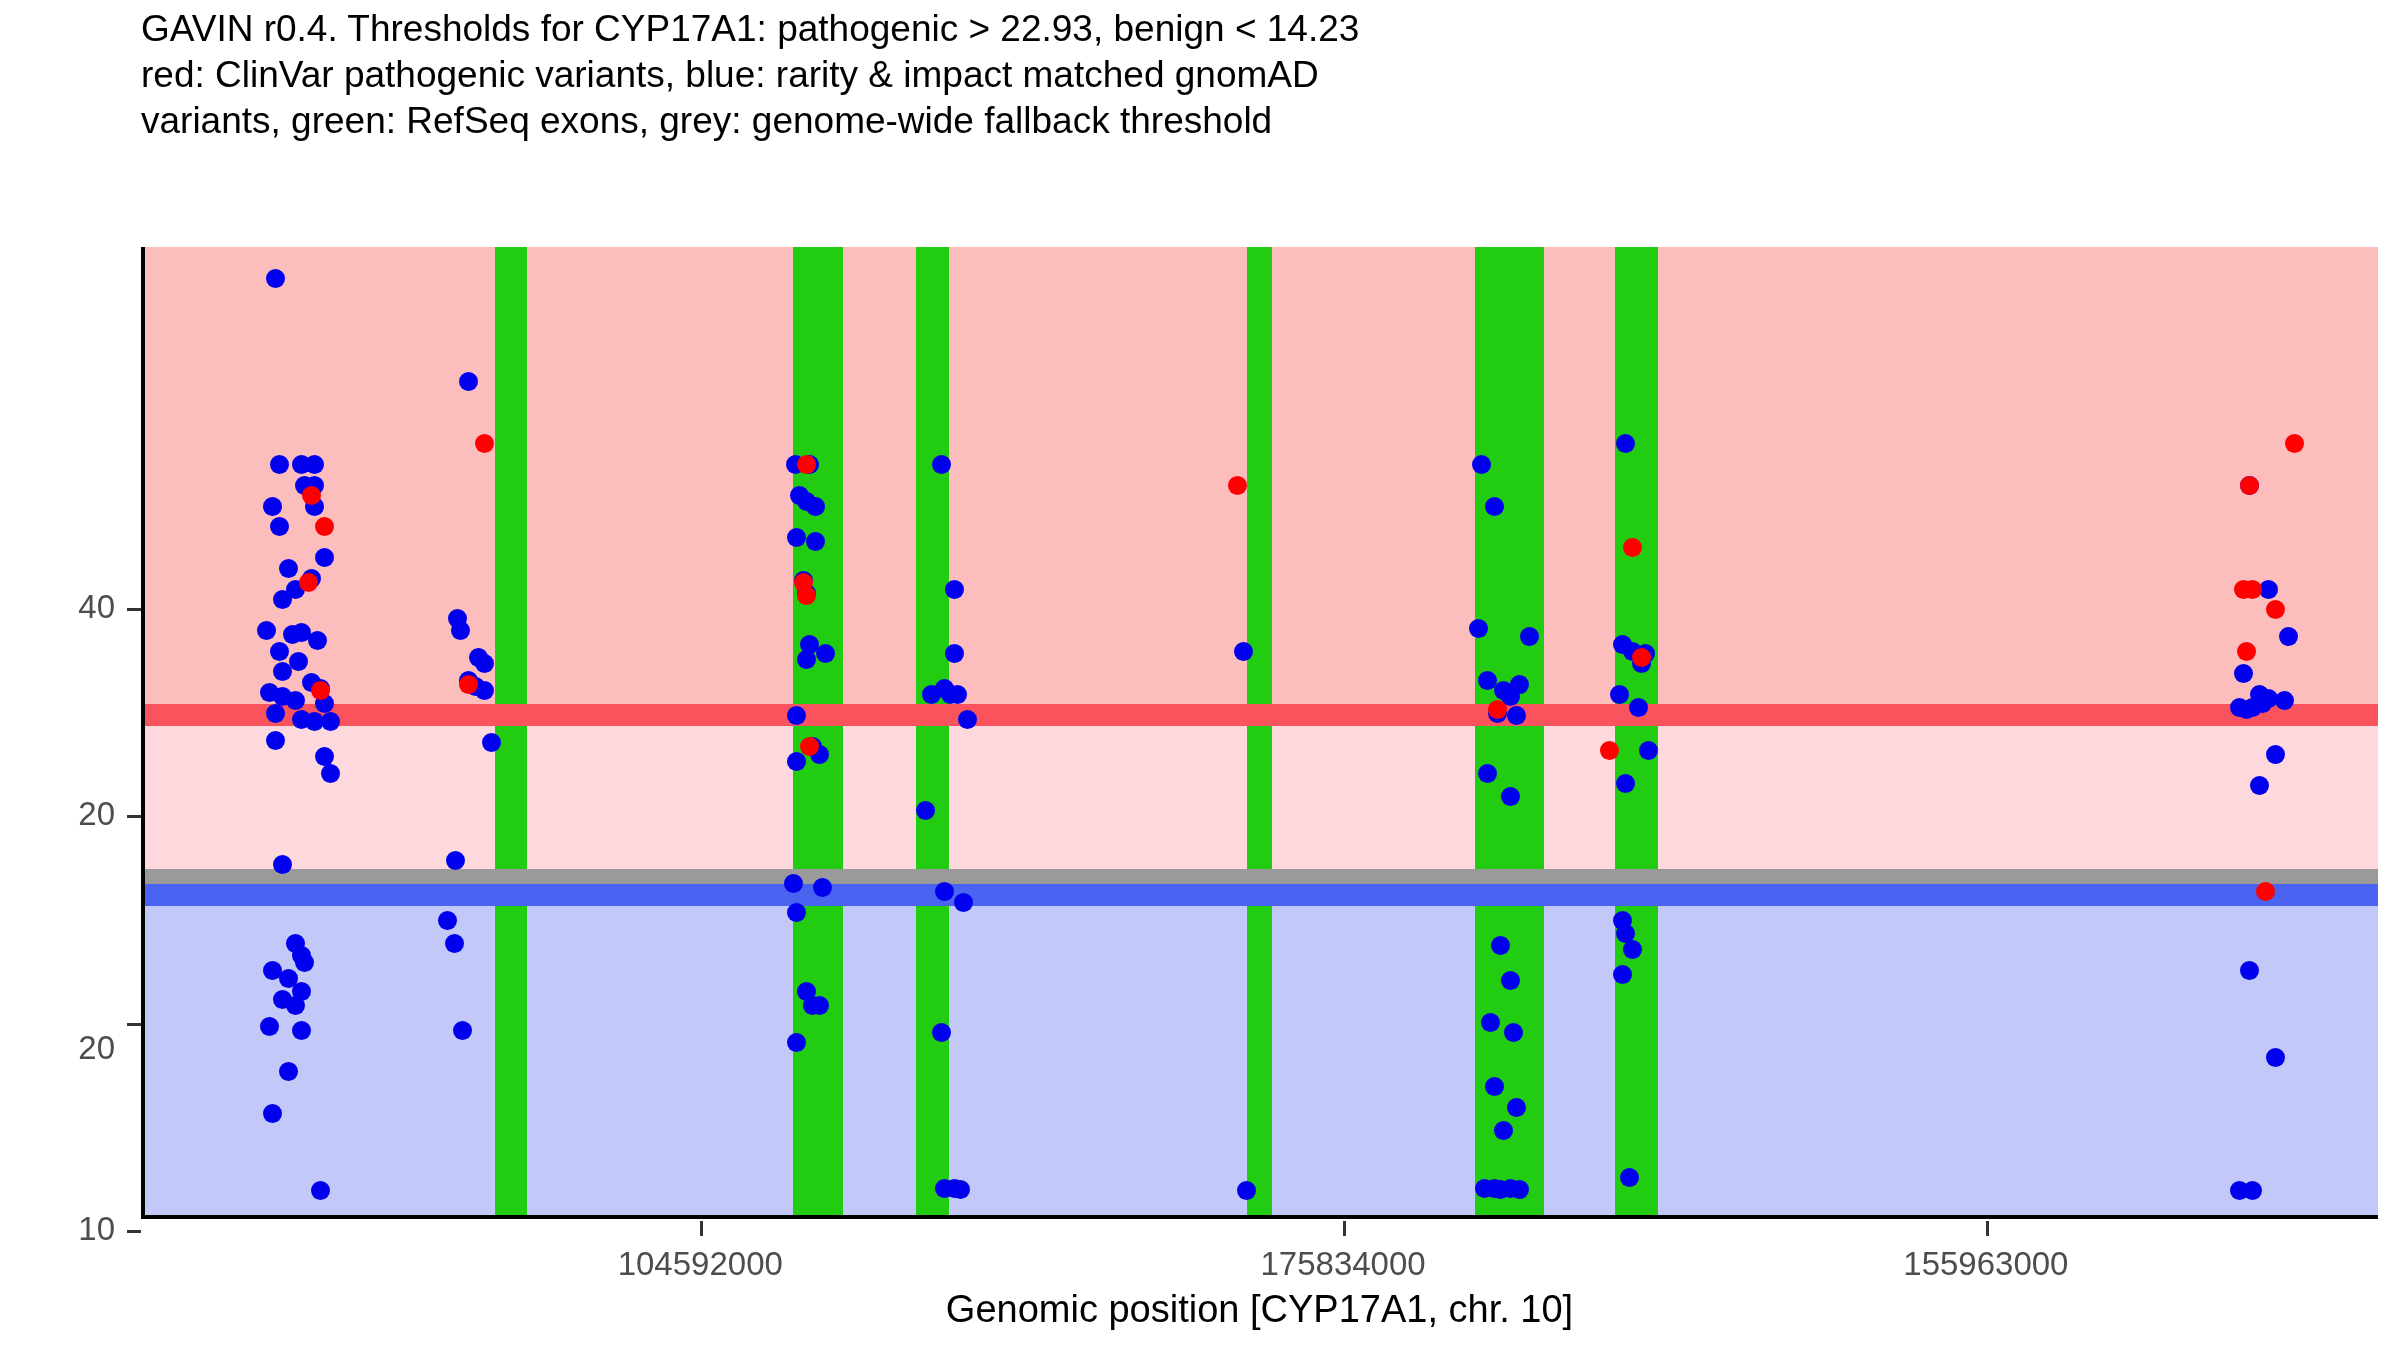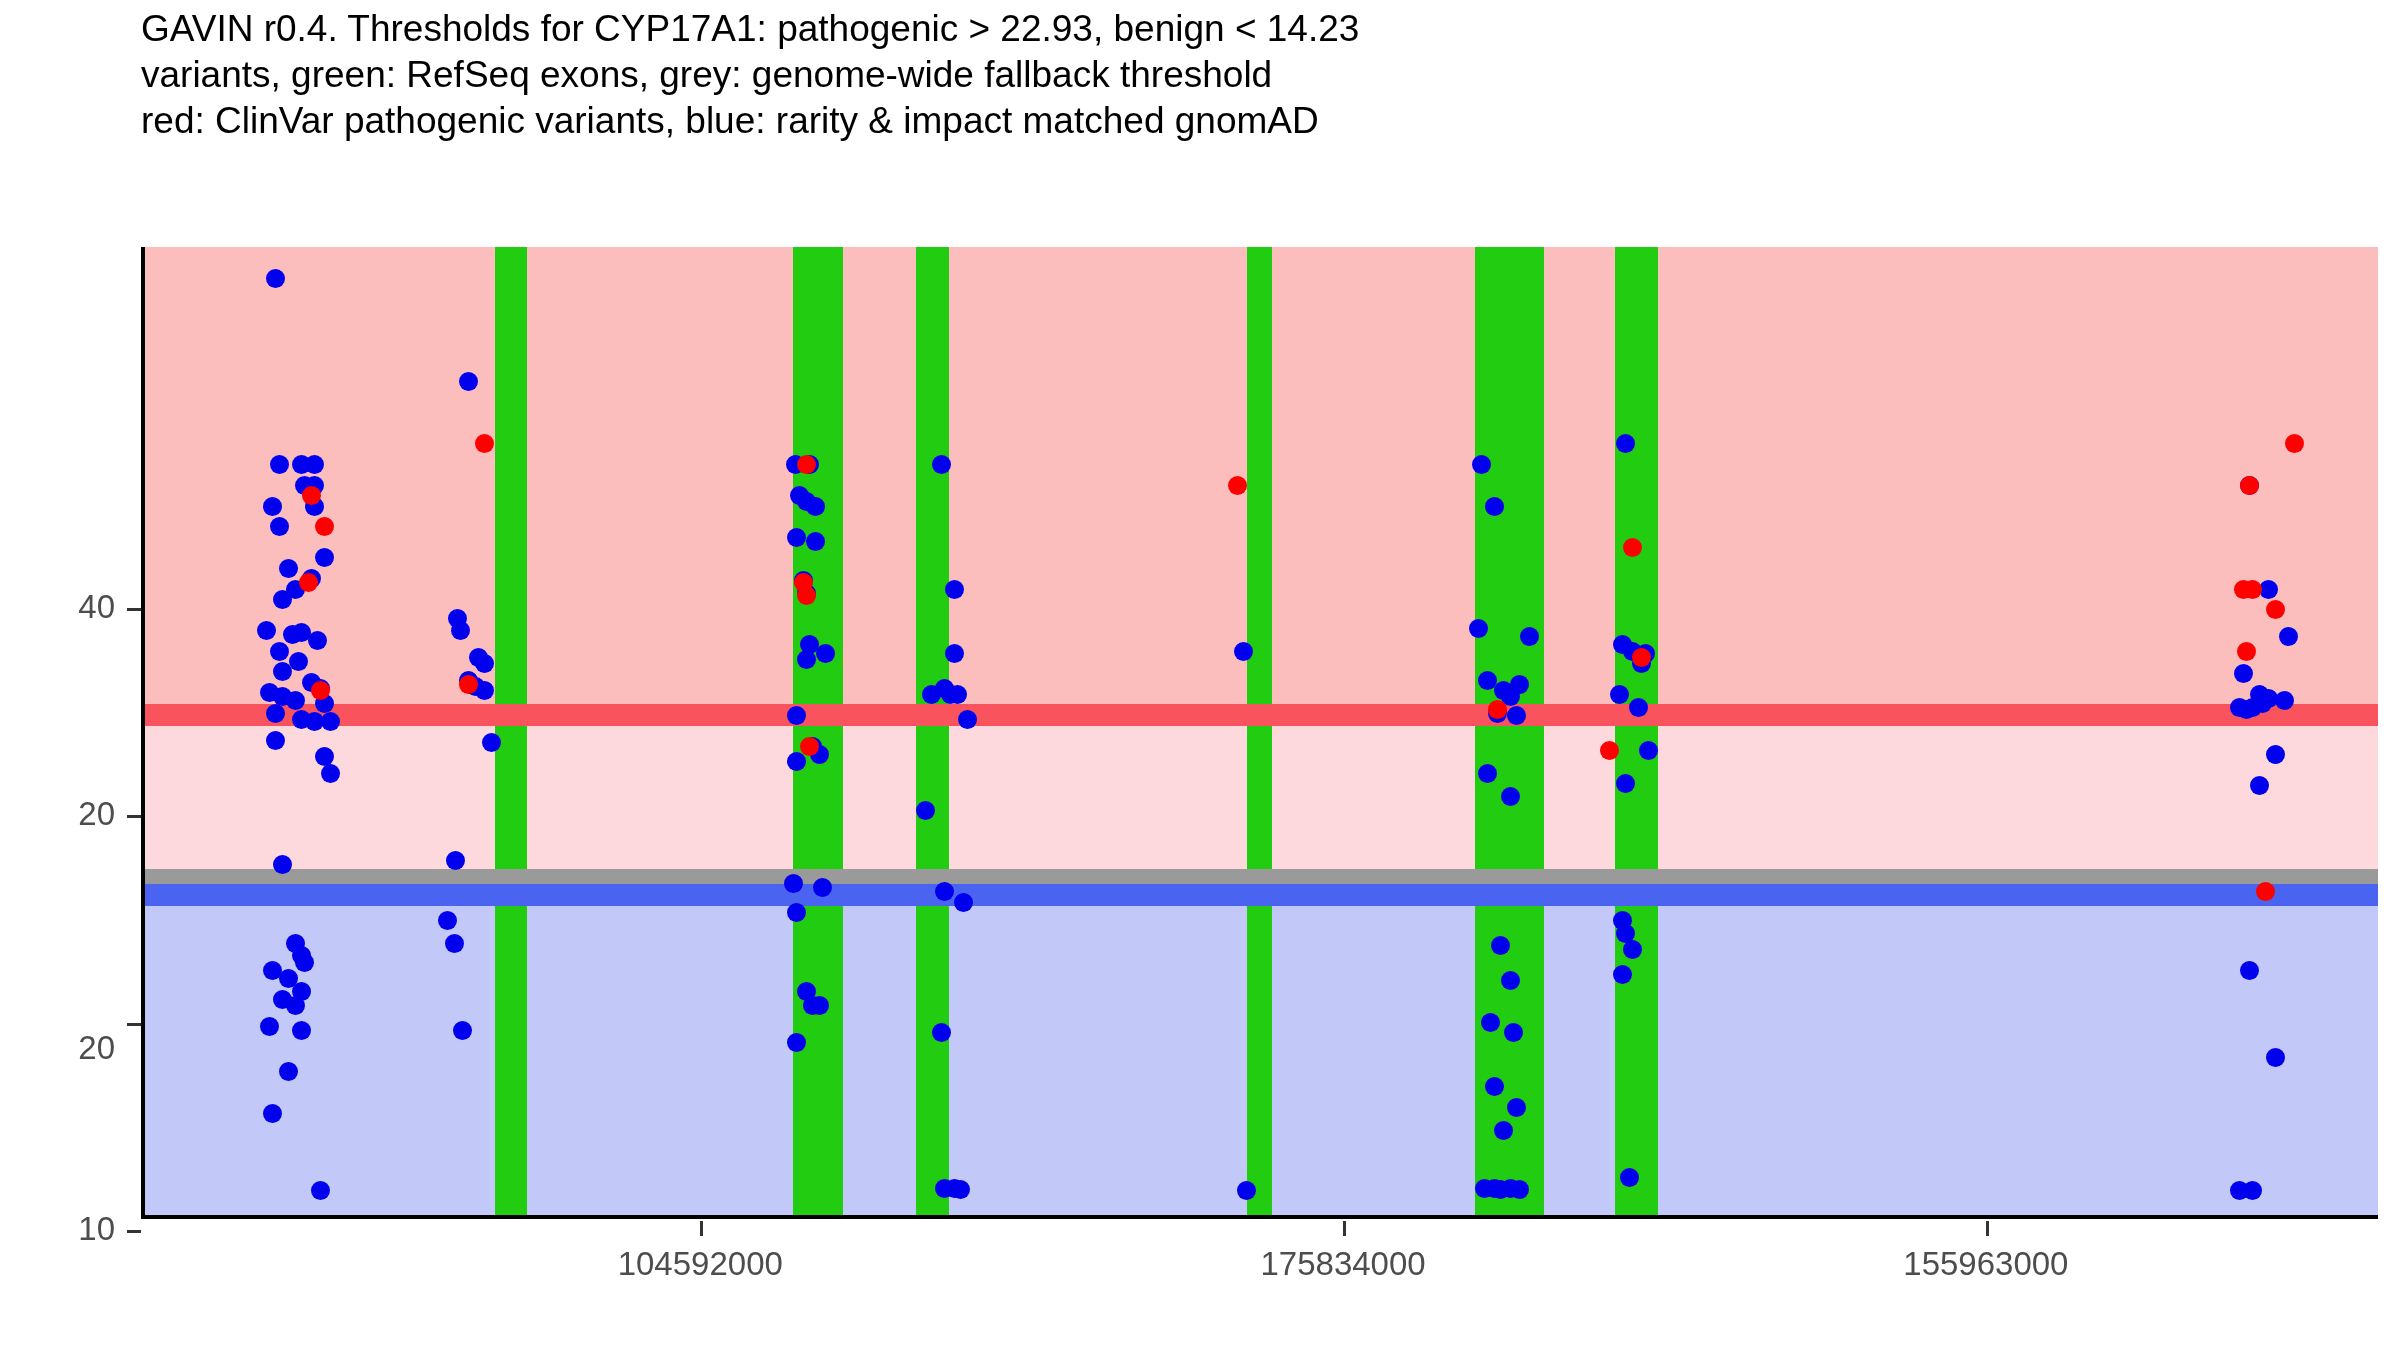--- a/index.html
+++ b/index.html
@@ -40,22 +40,22 @@
   #xtitle{position:absolute;left:141px;top:1288px;width:2237px;text-align:center;
           font-size:38px;color:#000;}
 </style>
 </head>
 <body>
 
 <div id="root">
 
   <div id="title">
     <div class="tline">GAVIN r0.4. Thresholds for CYP17A1: pathogenic &gt; 22.93, benign &lt; 14.23</div>
+    <div class="tline">red: ClinVar pathogenic variants, blue: rarity &amp; impact matched gnomAD</div>
     <div class="tline">variants, green: RefSeq exons, grey: genome-wide fallback threshold</div>
-    <div class="tline">red: ClinVar pathogenic variants, blue: rarity &amp; impact matched gnomAD</div>
   </div>
 
   <div id="plot">
     <div id="bandclip">
         <div class="band" style="top: 0px; height: 467.832px; background: rgb(252, 189, 189);"></div>
         <div class="band" style="top: 467.832px; height: 163.13px; background: rgb(253, 217, 221);"></div>
         <div class="band" style="top: 648.166px; height: 319.834px; background: rgb(194, 200, 248);"></div>
         <div class="exon" style="left: 353.549px; width: 32.1408px; top: 0px; height: 968px;"></div>
         <div class="exon" style="left: 652.458px; width: 49.8182px; top: 0px; height: 968px;"></div>
         <div class="exon" style="left: 774.593px; width: 33.7478px; top: 0px; height: 968px;"></div>
@@ -260,14 +260,15 @@
     </div>
   <div id="xlabels">
       <div class="xtick" style="position: absolute; left: 700.25px; top: 1221px;"></div>
       <div class="xlab" style="position: absolute; left: 700.25px; top: 1245px;">104592000</div>
       <div class="xtick" style="position: absolute; left: 1343.07px; top: 1221px;"></div>
       <div class="xlab" style="position: absolute; left: 1343.07px; top: 1245px;">175834000</div>
       <div class="xtick" style="position: absolute; left: 1985.88px; top: 1221px;"></div>
       <div class="xlab" style="position: absolute; left: 1985.88px; top: 1245px;">155963000</div>
     </div>
 
+  <div id="xtitle">Genomic position [CYP17A1, chr. 10]</div>
 
 </div>
 
 </body></html>

